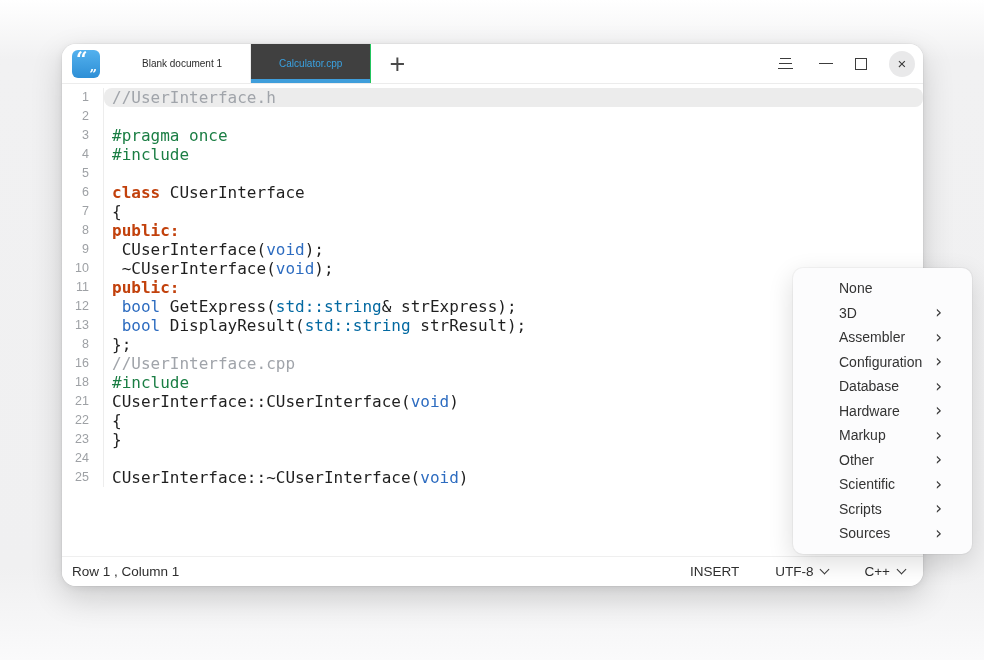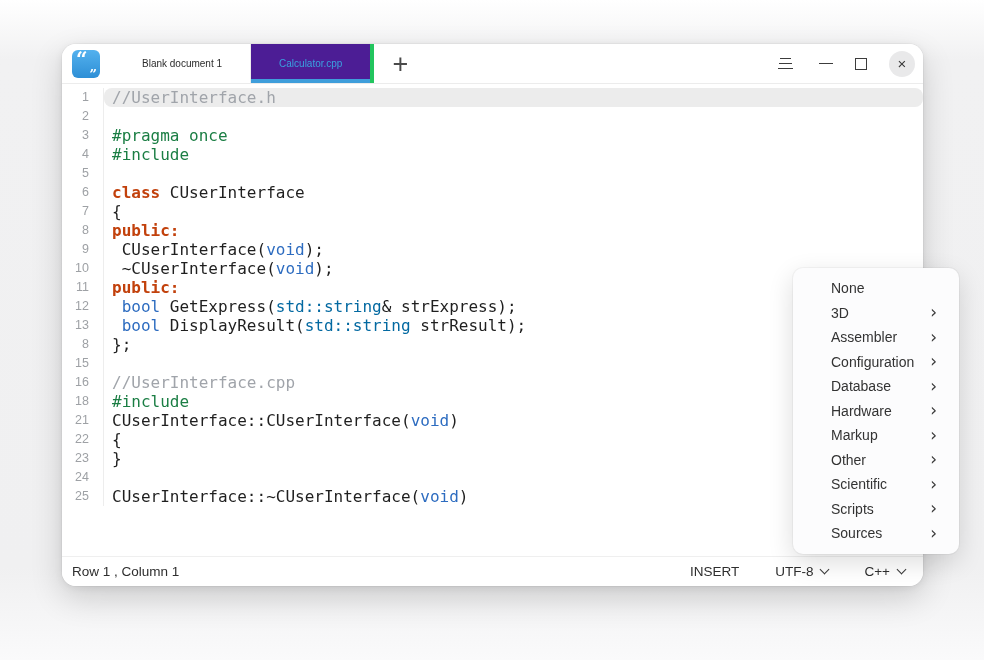--- a/index.html
+++ b/index.html
@@ -19,22 +19,22 @@
   .app-icon { align-self: center; margin: 0 14px 0 10px; width: 28px; height: 28px;
     border-radius: 6px; background: linear-gradient(180deg,#53b1ee,#2e8fd6); position: relative;
     flex: 0 0 28px; }
   .app-icon .q1 { position: absolute; left: 4px; top: -3px; color: #fff;
     font: bold 20px "DejaVu Serif", serif; }
   .app-icon .q2 { position: absolute; right: 3px; bottom: -4px; color: #fff;
     font: bold 13px "DejaVu Serif", serif; }
   .tabs { display: flex; align-items: stretch; }
   .tab { display: flex; align-items: center; padding: 0 28px; font-size: 10px;
     color: #2c2c2c; position: relative; cursor: default; white-space: nowrap; }
-  .tab.active { color: #3aa1e0; background: #4c1d95;
-    border-left: 1px solid #ededed; border-right: 4px solid #22c55e; }
+  .tab.active { color: #3aa1e0; background: #404040;
+    border-left: 1px solid #ededed; border-right: 1px solid #22c55e; }
   .tab.active::after { content: ""; position: absolute; left: 0; right: 0; bottom: 0;
     height: 4px; background: #3f9edb; }
   .newtab { align-self: center; margin-left: 18px; font-size: 27px; font-weight: 300;
     color: #4a4a4a; line-height: 22px; }
 
   .winbtns { margin-left: auto; display: flex; align-items: center; gap: 22px;
     padding-right: 8px; }
   .ham { display: flex; flex-direction: column; align-items: center; gap: 3.5px; width: 24px; }
   .ham i { display: block; height: 1.6px; background: #3c3c3c; }
   .ham i:nth-child(1){ width: 11px; } .ham i:nth-child(2){ width: 13px; } .ham i:nth-child(3){ width: 15px; }
@@ -63,22 +63,22 @@
   
   .statusbar { flex: 0 0 30px; border-top: 1px solid #efefef; background: #fff;
     display: flex; align-items: center; padding: 0 18px 0 10px; font-size: 13.5px;
     color: #2e2e2e; position: relative; z-index: 2; }
   .sb-right { margin-left: auto; display: flex; align-items: center; gap: 36px; }
   .dd { display: flex; align-items: center; gap: 8px; }
   .chev { width: 7px; height: 7px; border-left: 1.6px solid #3a3a3a;
     border-bottom: 1.6px solid #3a3a3a; transform: rotate(-45deg); margin-top: -4px; }
 
   
-  .ctxmenu { position: absolute; left: 793px; top: 268px; width: 166px;
-    background: #fcfcfd; border-radius: 10px; padding: 8px 8px; z-index: 6;
+  .ctxmenu { position: absolute; left: 793px; top: 268px; width: 179px;
+    background: #fcfcfd; border-radius: 10px; padding: 8px 16px; z-index: 6;
     box-shadow: 0 8px 26px rgba(0,0,0,.14), 0 0 0 1px rgba(0,0,0,.035); }
   .mi { height: 24.5px; display: flex; align-items: center; padding: 0 14px 0 30px;
     font-size: 14px; color: #333; }
   .mi .arr { margin-left: auto; color: #3c3c3c; font-size: 17px; line-height: 1;
     font-family: "DejaVu Sans", sans-serif; }
 </style>
 </head>
 <body>
 
 <div class="stage">
@@ -155,24 +155,20 @@
           <span class="num">12</span>
           <span class="code"><span class="tk-pln"> </span><span class="tk-typ">bool</span><span class="tk-pln"> GetExpress(</span><span class="tk-std">std::string</span><span class="tk-pln">&amp; strExpress);</span></span>
         </div>
         <div class="line">
           <span class="num">13</span>
           <span class="code"><span class="tk-pln"> </span><span class="tk-typ">bool</span><span class="tk-pln"> DisplayResult(</span><span class="tk-std">std::string</span><span class="tk-pln"> strResult);</span></span>
         </div>
         <div class="line">
           <span class="num">8</span>
           <span class="code"><span class="tk-pln">};</span></span>
-        </div>
-        <div class="line">
-          <span class="num">15</span>
-          <span class="code"></span>
         </div>
         <div class="line">
           <span class="num">16</span>
           <span class="code"><span class="tk-com">//UserInterface.cpp</span></span>
         </div>
         <div class="line">
           <span class="num">18</span>
           <span class="code"><span class="tk-pre">#include</span></span>
         </div>
         <div class="line">

